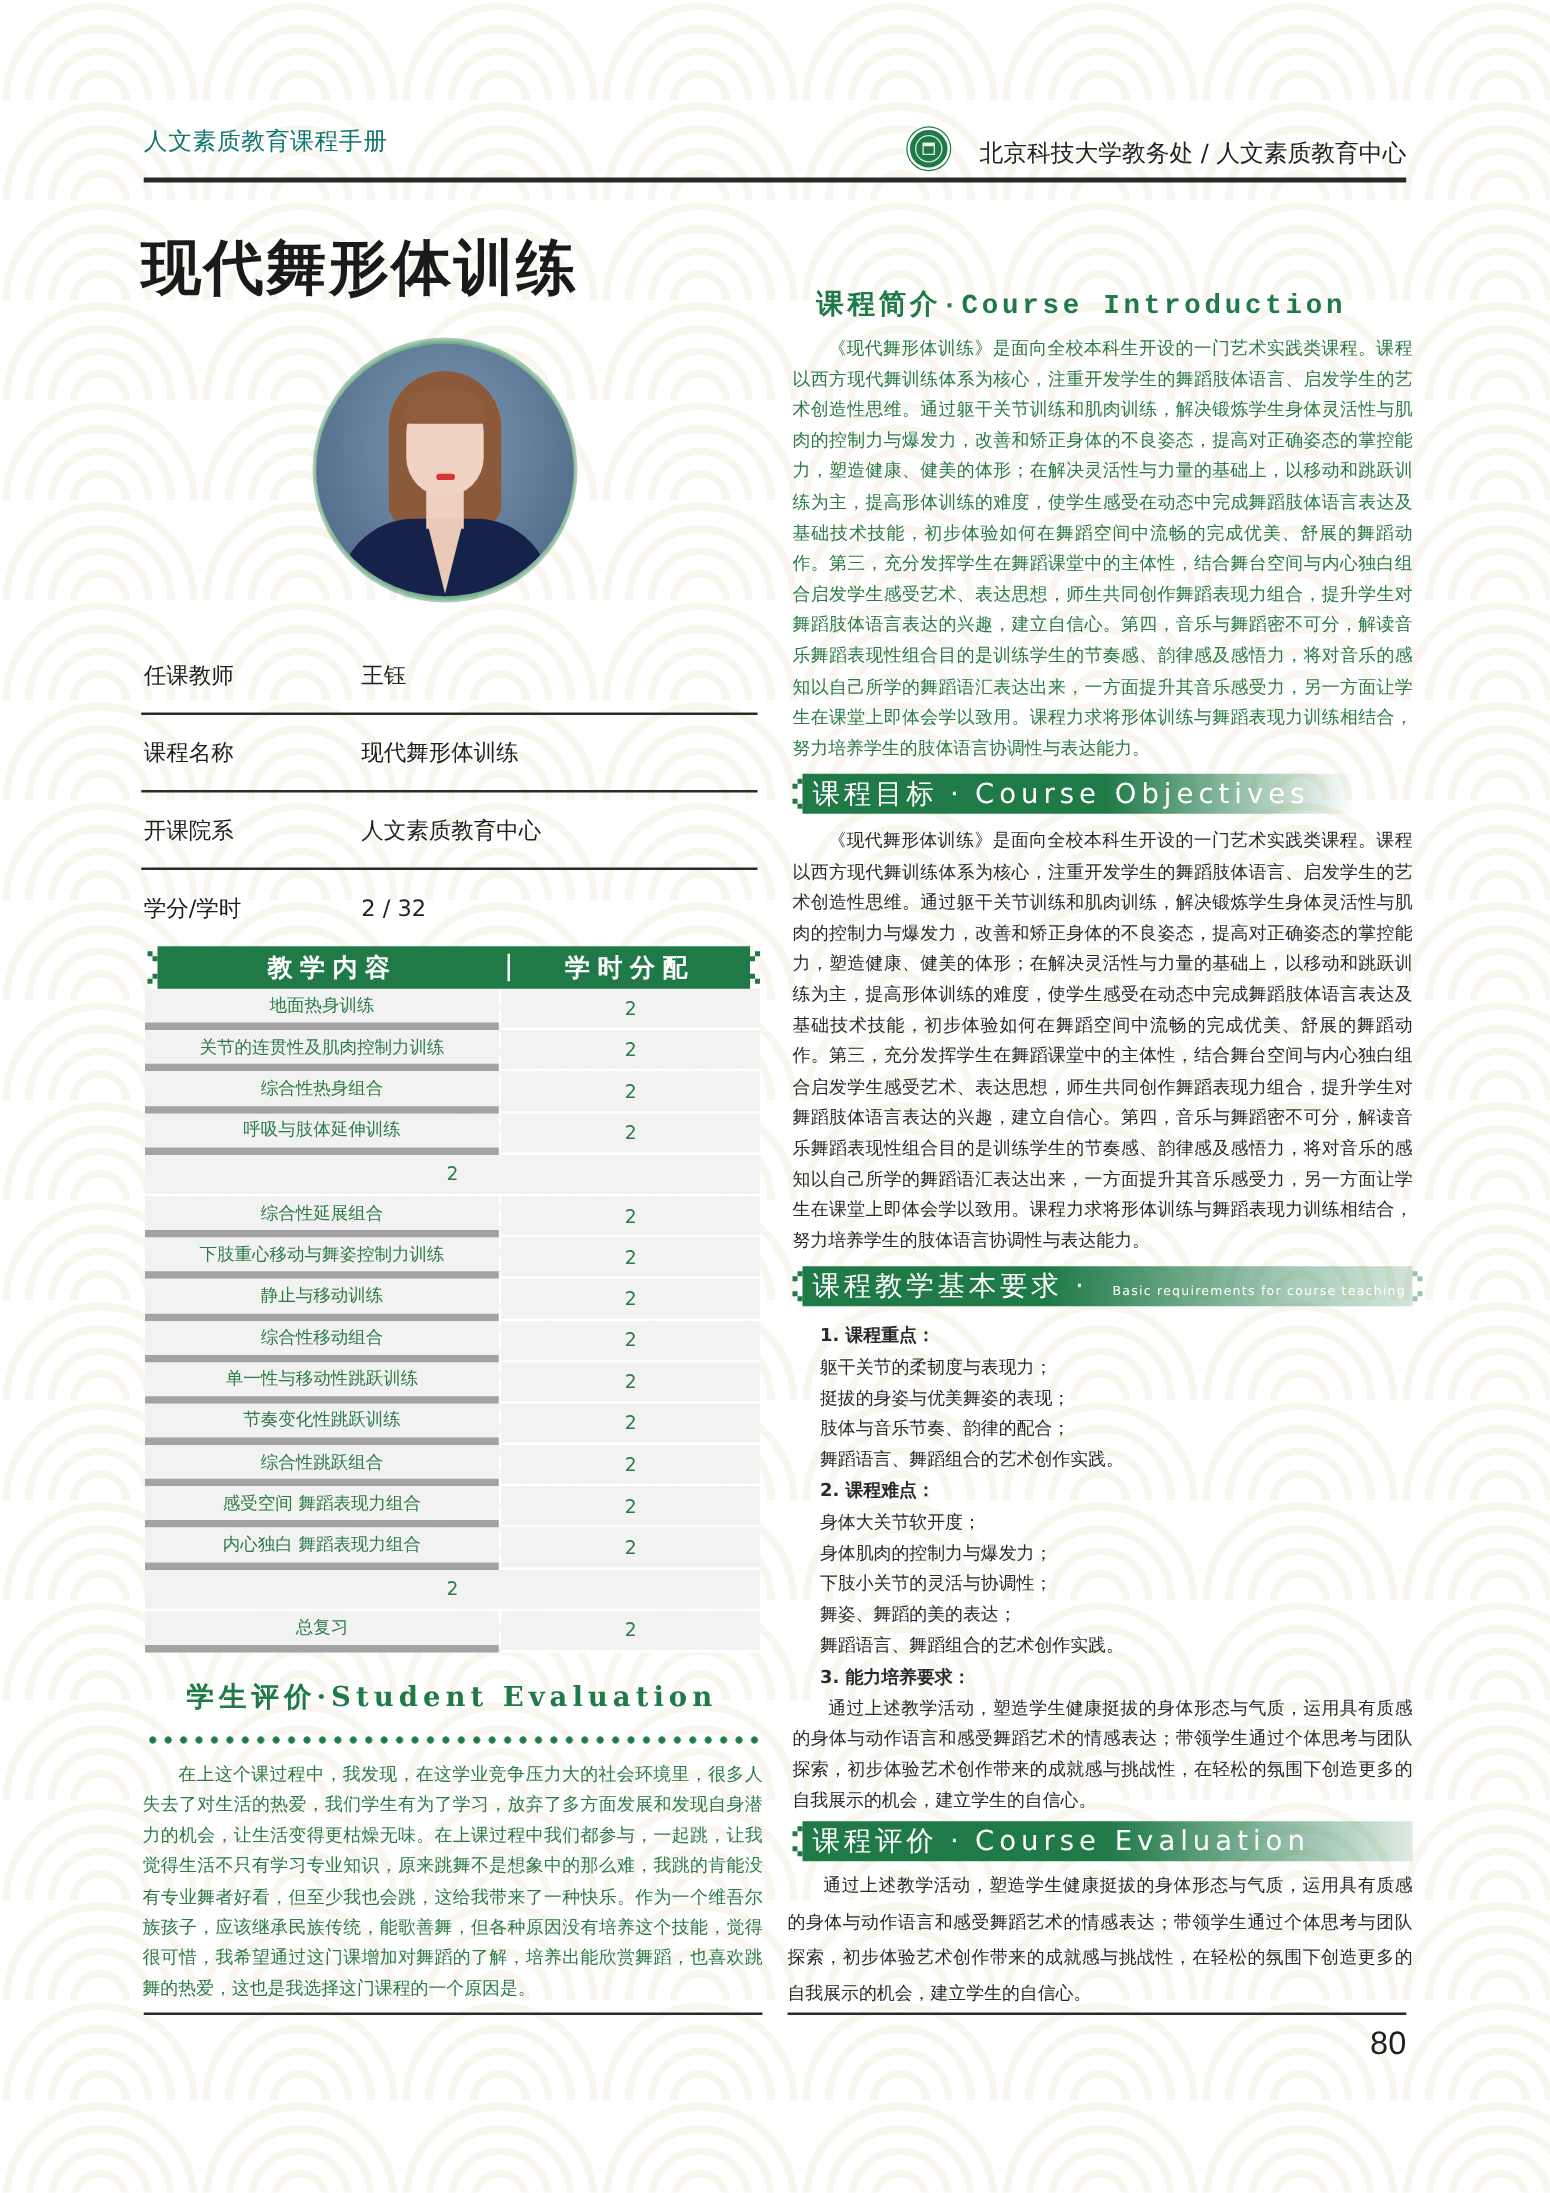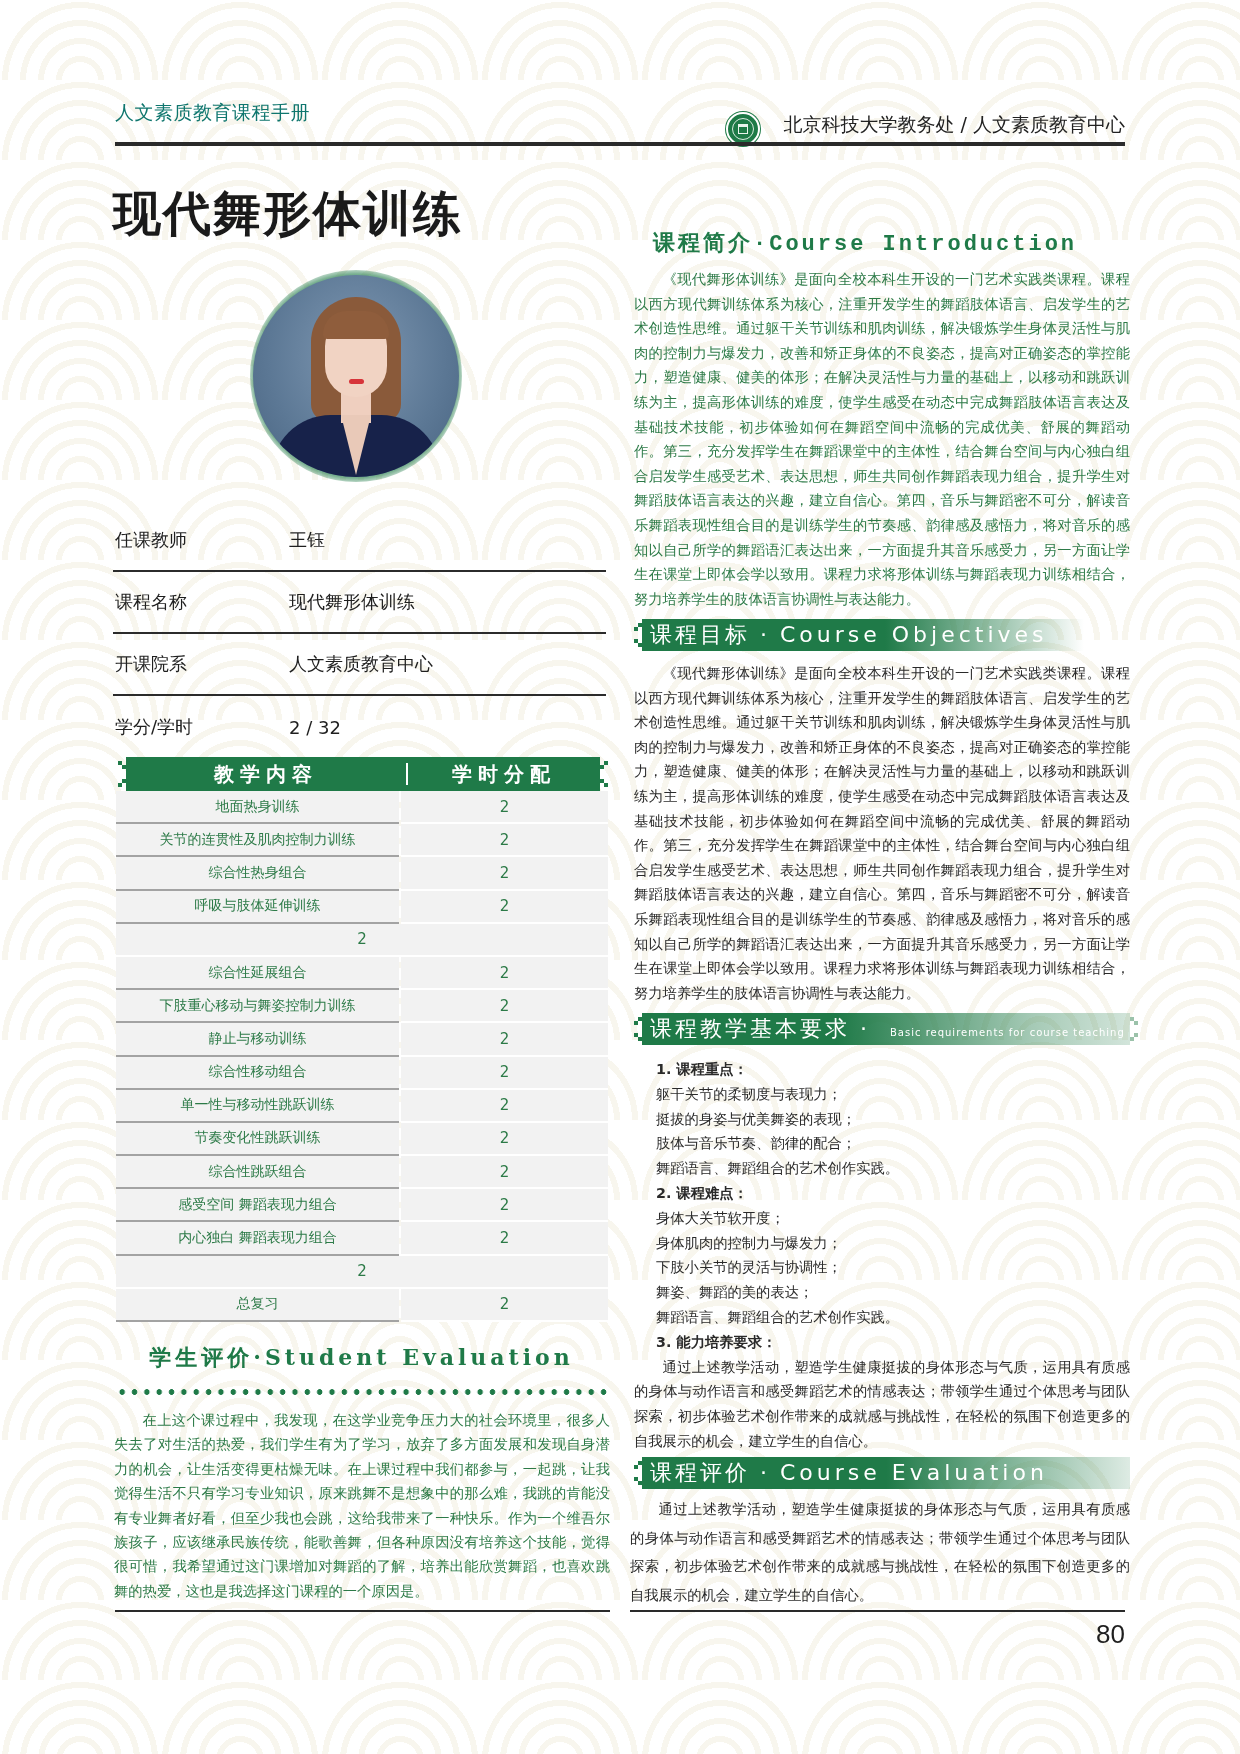--- a/index.html
+++ b/index.html
@@ -11,21 +11,21 @@
       background-color: #ffffff;
       background-image:
         radial-gradient(circle at 50% 100%, transparent 0 18px, #f8f6ee 18px 24px, transparent 24px 36px, #f8f6ee 36px 42px, transparent 42px 54px, #f8f6ee 54px 60px, transparent 60px 72px, #f8f6ee 72px 78px, transparent 78px);
       background-size: 160px 80px;
       overflow: hidden;
     }
     .page { position: absolute; inset: 0; }
 
     
     .hdr-left { position: absolute; left: 115px; top: 100px; font-size: 19px; color: #0f766e; letter-spacing: 0.5px; }
-    .hdr-right { position: absolute; right: 115px; top: 112px; display: flex; align-items: flex-start; gap: 24px; }
+    .hdr-right { position: absolute; right: 115px; top: 102px; display: flex; align-items: flex-end; gap: 24px; }
     .logo { width: 34px; height: 34px; border-radius: 50%; background: #1e7a46; border: 2px solid #fff; box-shadow: 0 0 0 1px #1e7a46; display: flex; align-items: center; justify-content: center; }
     .logo-inner { width: 22px; height: 22px; border-radius: 50%; border: 1.5px solid #d8eadf; display: flex; align-items: center; justify-content: center; }
     .logo-glyph { width: 10px; height: 10px; border: 1.5px solid #e9f3ec; border-top-width: 3px; }
     .hdr-right-text { font-size: 19px; color: #222; }
     .hdr-rule { position: absolute; left: 115px; right: 115px; top: 142px; height: 4px; background: #2a2a2a; }
 
     
     .title { position: absolute; left: 113px; top: 182px; font-family: "DejaVu Serif", serif; font-size: 48px; font-weight: bold; color: #1a1a1a; letter-spacing: 2px; }
 
     
@@ -53,21 +53,21 @@
     .ctable-head { position: relative; height: 34px; background: #1f7a48; display: flex; align-items: center; color: #fff; font-size: 20px; font-weight: bold; letter-spacing: 6px; margin: 0 8px 0 10px; }
     .ctable-head .c1 { width: 280px; text-align: center; }
     .ctable-head .sep { width: 2px; height: 22px; background: #fff; }
     .ctable-head .c2 { flex: 1; text-align: center; }
     .notch { position: absolute; width: 10px; height: 34px; top: 0; }
     .notch.l { left: -10px; }
     .notch.r { right: -10px; }
     .notch i { position: absolute; width: 4px; height: 4px; background: #1f7a48; }
     .ctable-body { margin-top: 0; }
     .crow { display: flex; height: 33.2px; margin-top: 0; }
-    .crow .cell1 { width: 283px; background: #f2f2f2; margin-right: 2px; display: flex; align-items: center; justify-content: center; font-size: 14px; color: #2c7a47; border-bottom: 2px solid #a3a3a3; }
+    .crow .cell1 { width: 283px; background: #f2f2f2; margin-right: 2px; display: flex; align-items: center; justify-content: center; font-size: 14px; color: #2c7a47; border-bottom: 6px solid #a3a3a3; }
     .crow .cell2 { flex: 1; background: #f2f2f2; display: flex; align-items: center; justify-content: center; font-size: 15px; color: #2c7a47; border-bottom: 2px solid #ffffff; }
 
     
     .stu-title { position: absolute; left: 113px; width: 497px; top: 1343px; text-align: center; font-family: "DejaVu Serif", serif; font-weight: bold; font-size: 22px; color: #1f7a48; letter-spacing: 4px; }
     .dots { position: absolute; left: 116px; width: 494px; top: 1389px; height: 6px;
       background-image: radial-gradient(circle, #1f7a48 2.6px, transparent 3px); background-size: 12.35px 6px; background-repeat: repeat-x; }
     .stu-text { position: absolute; left: 114px; width: 496px; top: 1408px; font-size: 14.3px; line-height: 24.4px; color: #2c7a47; text-indent: 2em; text-align: justify; }
 
     
     .intro-title { position: absolute; left: 653px; top: 228px; font-family: Liberation Mono, monospace; font-weight: bold; font-size: 22px; color: #1f7a48; letter-spacing: 3px; }

